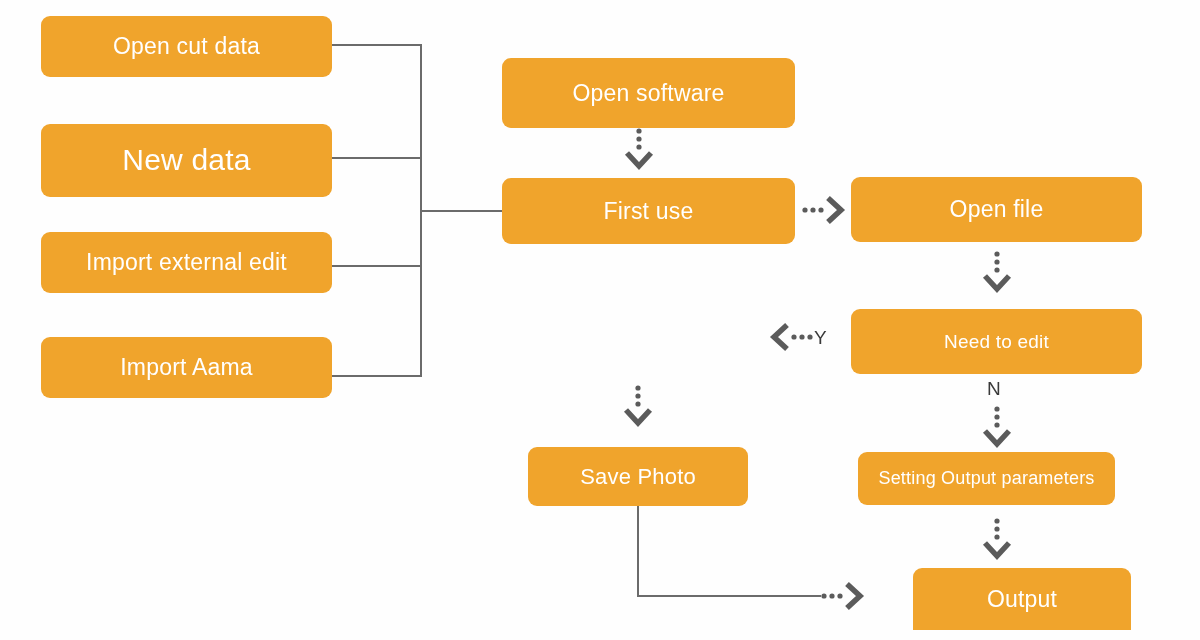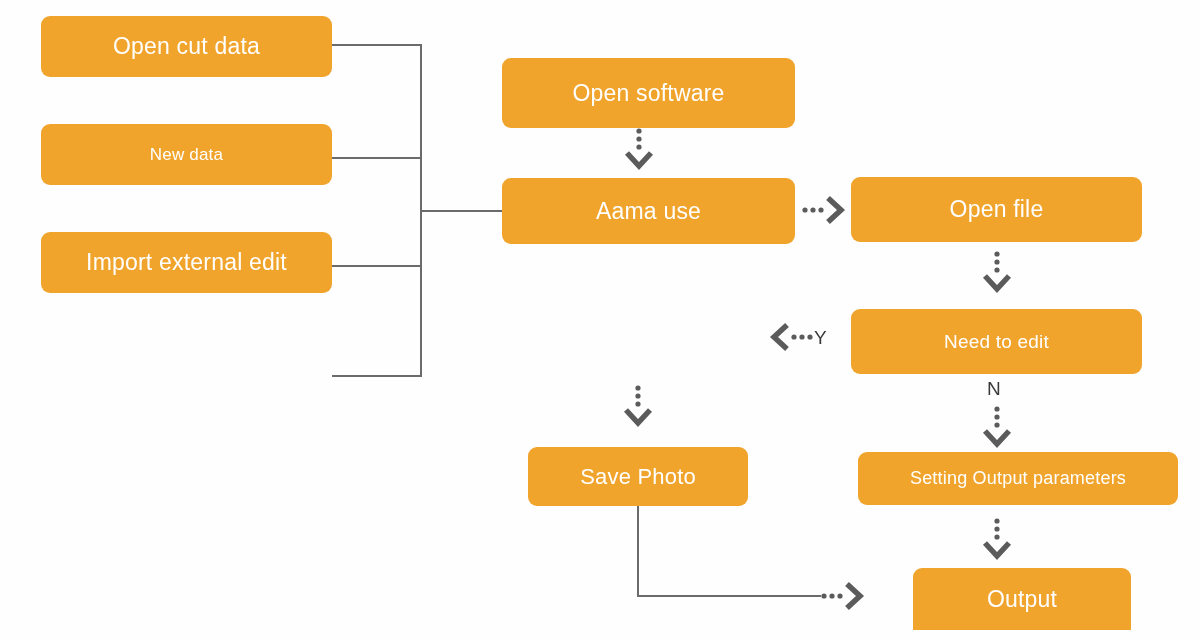--- a/index.html
+++ b/index.html
@@ -30,34 +30,34 @@
     text-align: center;
     font-weight: 400;
     letter-spacing: 0.2px;
     line-height: 1.15;
     padding: 8px 10px;
     user-select: none;
   }
 
   
   .n-open-cut-data      { left: 41px;  top: 16px;  width: 291px; height: 61px; font-size: 23px; }
-  .n-new-data           { left: 41px;  top: 124px; width: 291px; height: 61px; font-size: 17px; }
+  .n-new-data           { left: 41px;  top: 124px; width: 291px; height: 73px; font-size: 30px; }
   .n-import-external    { left: 41px;  top: 232px; width: 291px; height: 61px; font-size: 23px; }
   .n-import-aama        { left: 41px;  top: 337px; width: 291px; height: 61px; font-size: 23px; }
 
   
   .n-open-software      { left: 502px; top: 58px;  width: 293px; height: 70px; font-size: 23px; }
   .n-first-use          { left: 502px; top: 178px; width: 293px; height: 66px; font-size: 23px; }
   .n-iplycut-edit       { left: 528px; top: 305px; width: 220px; height: 63px; font-size: 22px; }
   .n-save-photo         { left: 528px; top: 447px; width: 220px; height: 59px; font-size: 22px; }
 
   
   .n-open-file          { left: 851px; top: 177px; width: 291px; height: 65px; font-size: 23px; }
   .n-need-to-edit       { left: 851px; top: 309px; width: 291px; height: 65px; font-size: 19px; }
-  .n-setting-output     { left: 858px; top: 452px; width: 320px; height: 53px; font-size: 18px; }
+  .n-setting-output     { left: 858px; top: 452px; width: 257px; height: 53px; font-size: 18px; }
   .n-output             { left: 913px; top: 568px; width: 218px; height: 62px; font-size: 23px;
                           border-radius: 9px 9px 0 0; }
 
   
   .ln {
     position: absolute;
     background: #6b6b6b;
   }
   .lh { height: 2px; }
   .lv { width: 2px; }
@@ -93,26 +93,29 @@
 
   <div class="node n-open-cut-data">
     <span>Open cut data</span>
   </div>
   <div class="node n-new-data">
     <span>New data</span>
   </div>
   <div class="node n-import-external">
     <span>Import external edit</span>
   </div>
+  <div class="node n-import-aama">
+    <span>Import Aama</span>
+  </div>
 
   <div class="node n-open-software">
     <span>Open software</span>
   </div>
   <div class="node n-first-use">
-    <span>Aama use</span>
+    <span>First use</span>
   </div>
   <div class="node n-open-file">
     <span>Open file</span>
   </div>
 
   <div class="node n-save-photo">
     <span>Save Photo</span>
   </div>
   <div class="node n-need-to-edit">
     <span>Need to edit</span>

